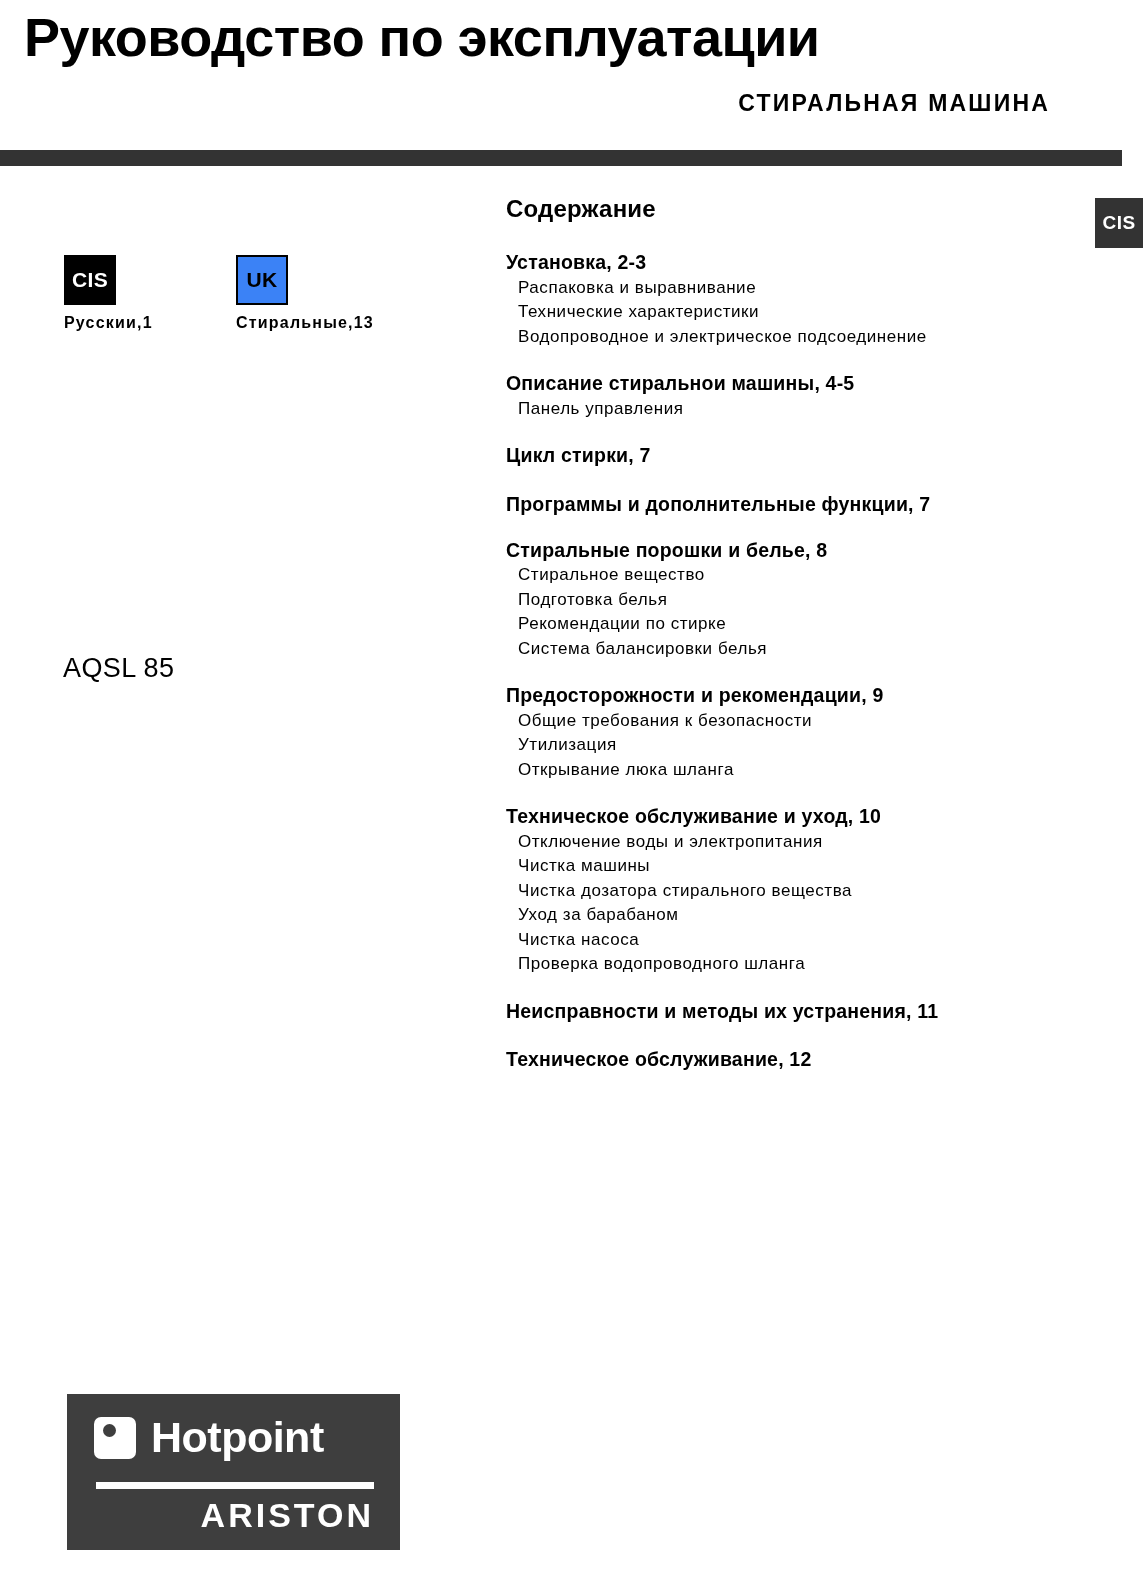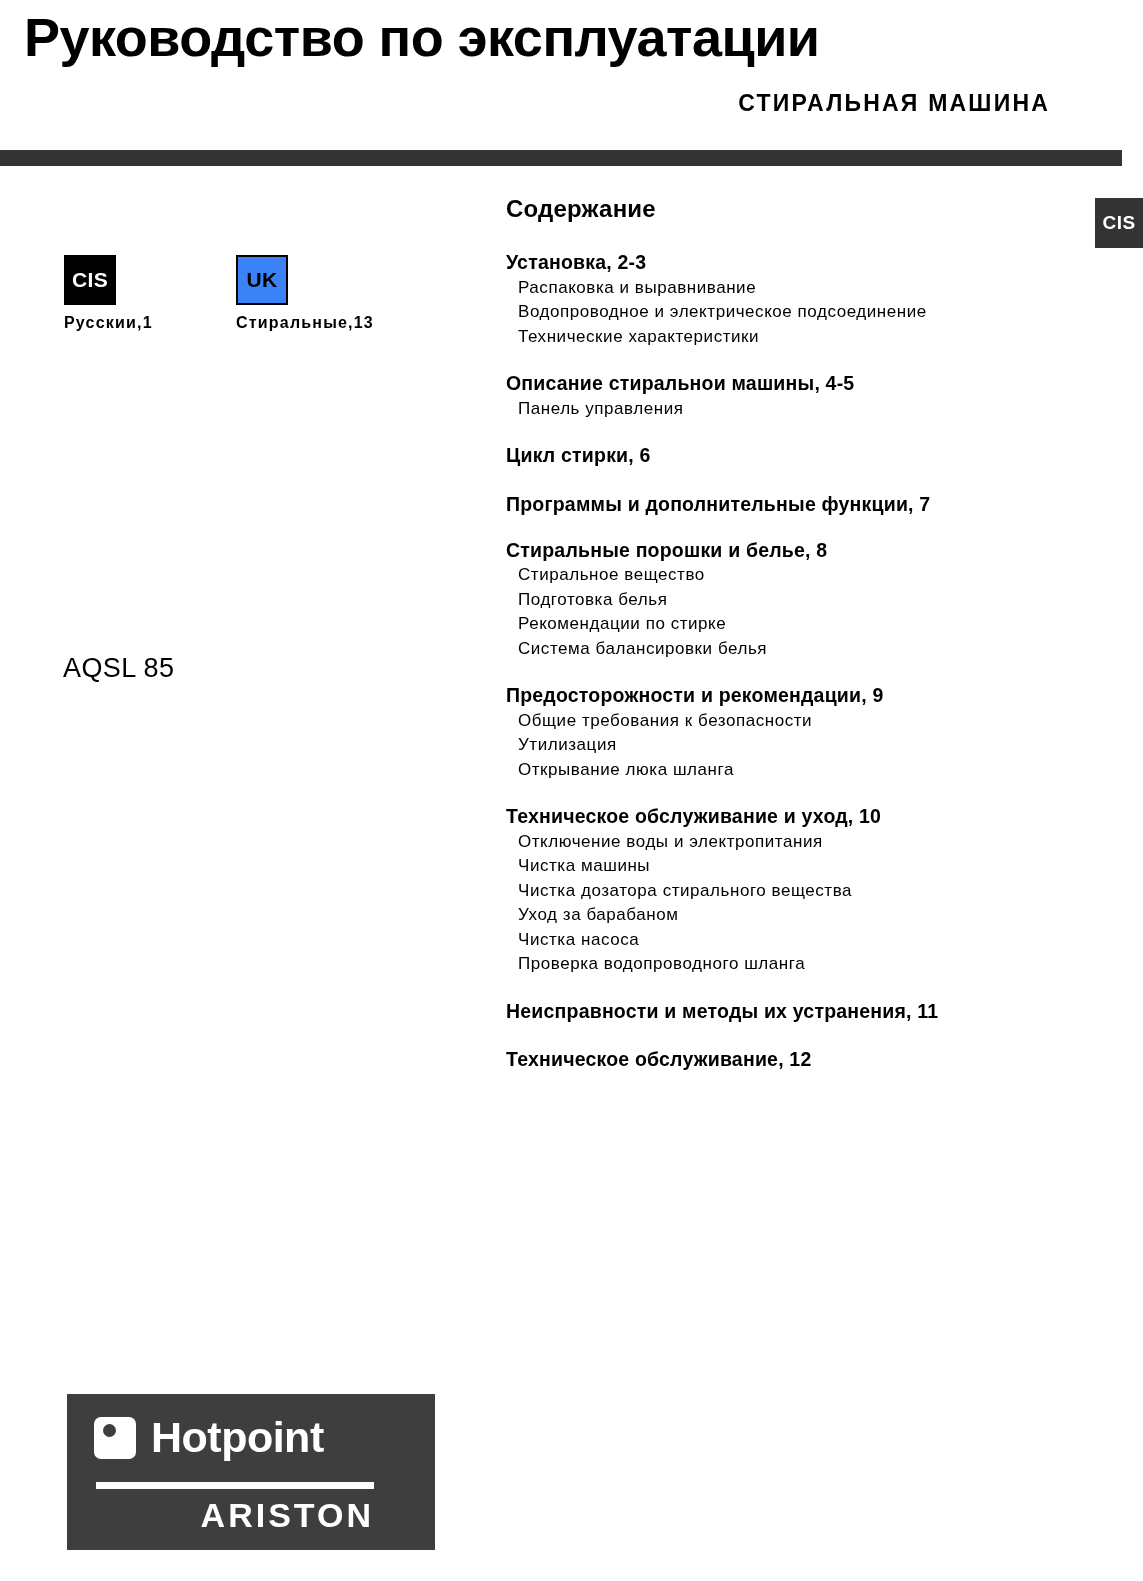--- a/index.html
+++ b/index.html
@@ -116,21 +116,20 @@
   }
 
   
   #brand-logo {
     position: absolute;
     left: 67px;
     top: 1394px;
     width: 333px;
     height: 156px;
     background: #3e3e3e;
-    padding-left: 35px;
   }
   #logo-top-row {
     position: absolute;
     left: 27px;
     top: 22px;
     display: flex;
     align-items: center;
   }
   #logo-mark {
     width: 42px;
@@ -258,32 +257,32 @@
 
 </div>
 
 <div id="toc">
   <div id="toc-title">Содержание</div>
   <div id="toc-sections">
       <div class="toc-section">
         <div class="toc-heading">Установка, 2-3</div>
         <ul class="toc-sublist">
           <li class="toc-subitem">Распаковка и выравнивание</li>
+          <li class="toc-subitem">Технические характеристики</li>
           <li class="toc-subitem">Водопроводное и электрическое подсоединение</li>
-          <li class="toc-subitem">Технические характеристики</li>
         </ul>
       </div>
       <div class="toc-section">
         <div class="toc-heading">Описание стиральнои машины, 4-5</div>
         <ul class="toc-sublist">
           <li class="toc-subitem">Панель управления</li>
         </ul>
       </div>
       <div class="toc-section no-sub">
-        <div class="toc-heading">Цикл стирки, 6</div>
+        <div class="toc-heading">Цикл стирки, 7</div>
       </div>
       <div class="toc-section">
         <div class="toc-heading">Программы и дополнительные функции, 7</div>
       </div>
       <div class="toc-section">
         <div class="toc-heading">Стиральные порошки и белье, 8</div>
         <ul class="toc-sublist">
           <li class="toc-subitem">Стиральное вещество</li>
           <li class="toc-subitem">Подготовка белья</li>
           <li class="toc-subitem">Рекомендации по стирке</li>

